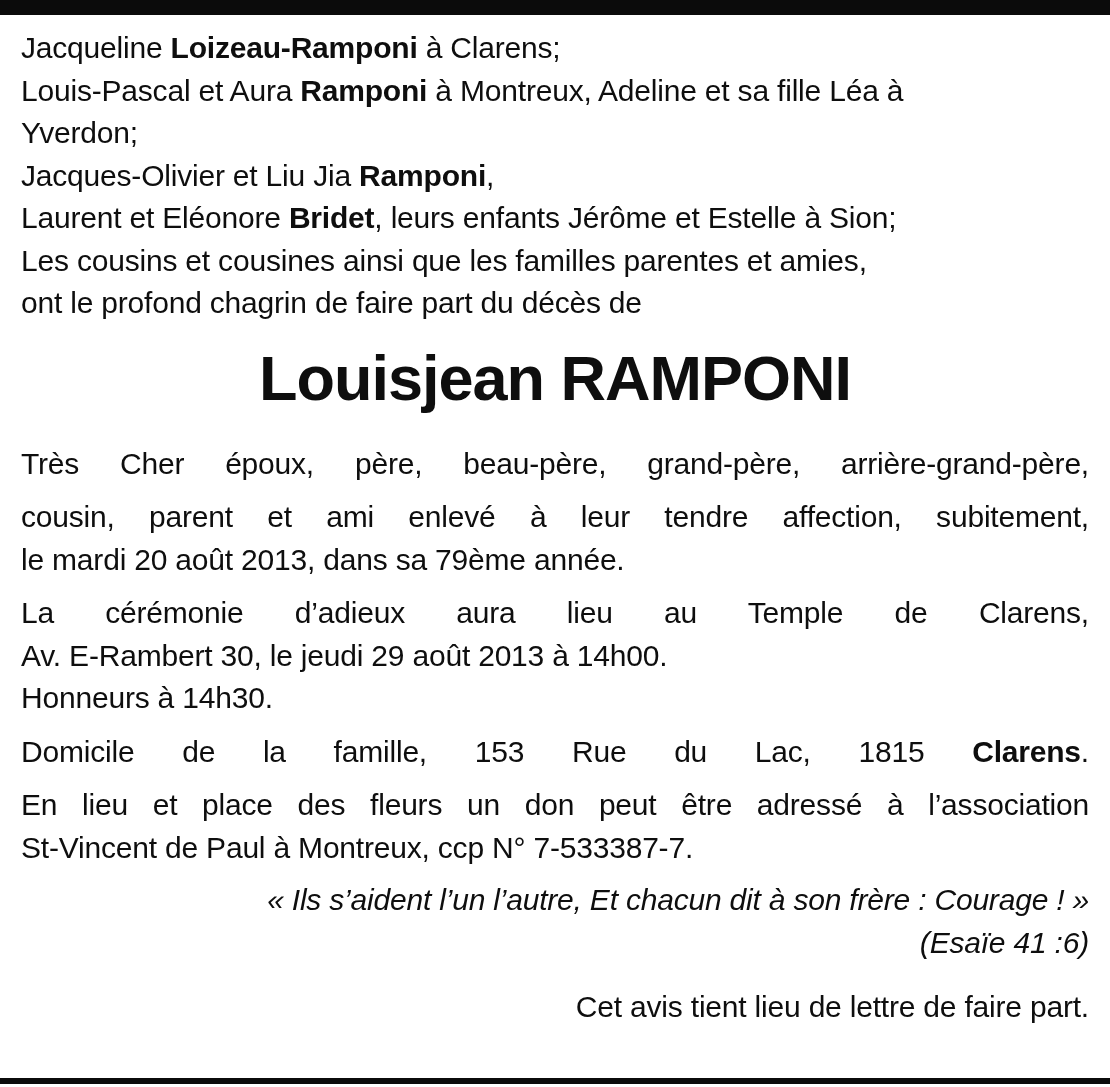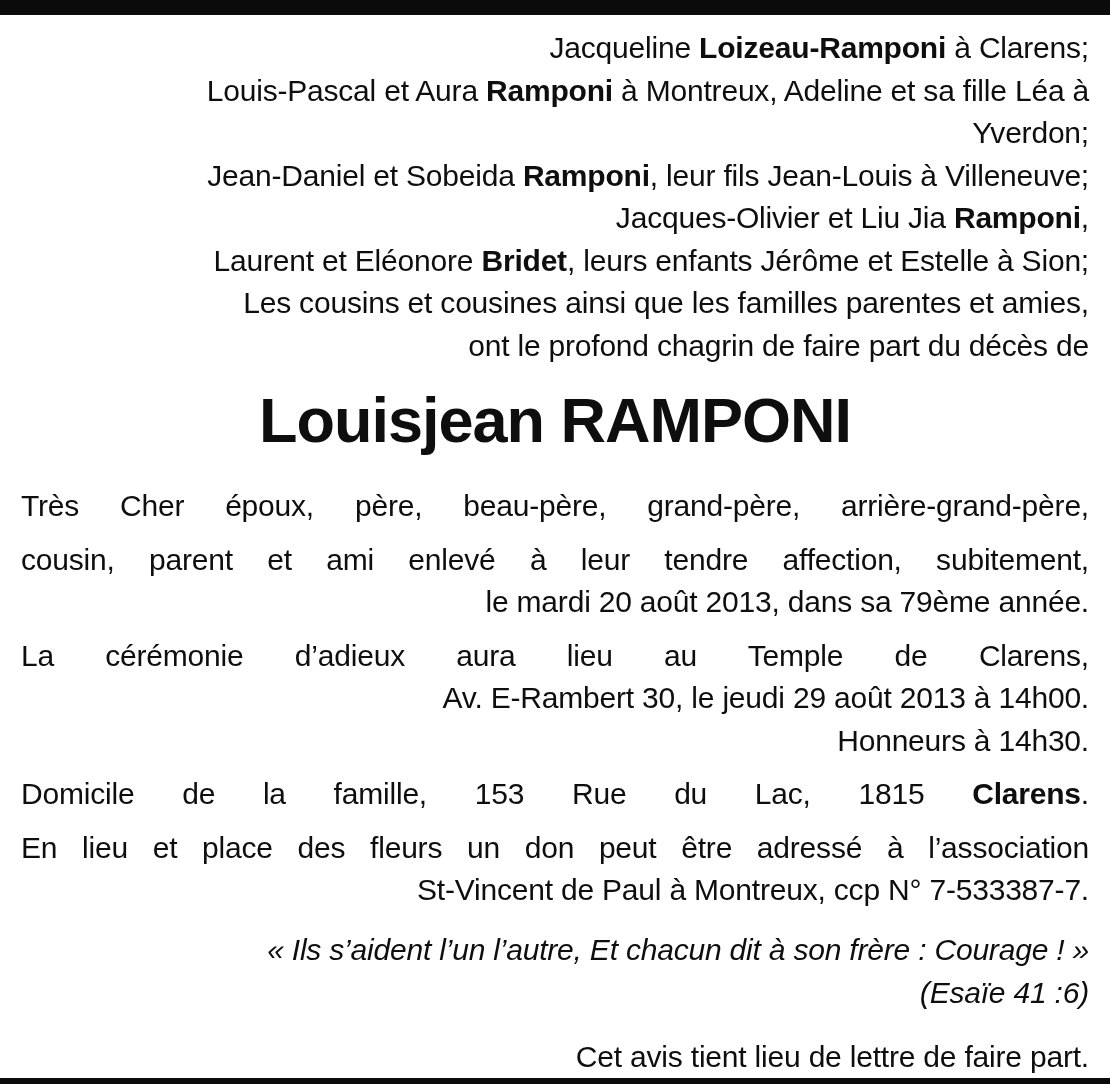--- a/index.html
+++ b/index.html
@@ -28,39 +28,39 @@
   .content {
     position: absolute;
     top: 15px; left: 0; right: 0;
     padding: 12px 21px 0 21px;
   }
   .line {
     font-size: 30px;
     line-height: 42.5px;
     letter-spacing: -0.2px;
     white-space: nowrap;
-    text-align: right;
+    text-align: left;
   }
   .line.justify {
     white-space: normal;
     text-align: justify;
     text-align-last: justify;
     margin-top: 11px;
   }
   .line.indent { padding-left: 13px; }
   .bold { font-weight: bold; }
   .deceased-name {
     margin: 12px 0 24px 0;
     font-size: 63px;
     line-height: 82px;
     font-weight: bold;
     letter-spacing: -1px;
     text-align: center;
   }
-  .quote-block { margin-top: 16px; }
+  .quote-block { margin-top: 9px; }
   .quote-line {
     font-size: 30px;
     line-height: 43px;
     font-style: italic;
     text-align: right;
     letter-spacing: -0.2px;
   }
   .closing-line {
     margin-top: 22px;
     font-size: 30px;
@@ -73,21 +73,20 @@
 <body>
 
 <div class="page">
   <div class="top-bar"></div>
 
   <div class="content">
     <div>
         <div class="line"><span>Jacqueline </span><span class="bold">Loizeau-Ramponi</span><span> à Clarens;</span></div>
         <div class="line"><span>Louis-Pascal et Aura </span><span class="bold">Ramponi</span><span> à Montreux, Adeline et sa fille Léa à</span></div>
         <div class="line"><span>Yverdon;</span></div>
-        <div class="line"><span>Jean-Daniel et Sobeida </span><span class="bold">Ramponi</span><span>, leur fils Jean-Louis à Villeneuve;</span></div>
         <div class="line"><span>Jacques-Olivier et Liu Jia </span><span class="bold">Ramponi</span><span>,</span></div>
         <div class="line"><span>Laurent et Eléonore </span><span class="bold">Bridet</span><span>, leurs enfants Jérôme et Estelle à Sion;</span></div>
         <div class="line"><span>Les cousins et cousines ainsi que les familles parentes et amies,</span></div>
         <div class="line"><span>ont le profond chagrin de faire part du décès de</span></div>
       </div>
 
     <div class="deceased-name">Louisjean RAMPONI</div>
 
     <div>
         <div class="line justify"><span>Très Cher époux, père, beau-père, grand-père, arrière-grand-père,</span></div>

